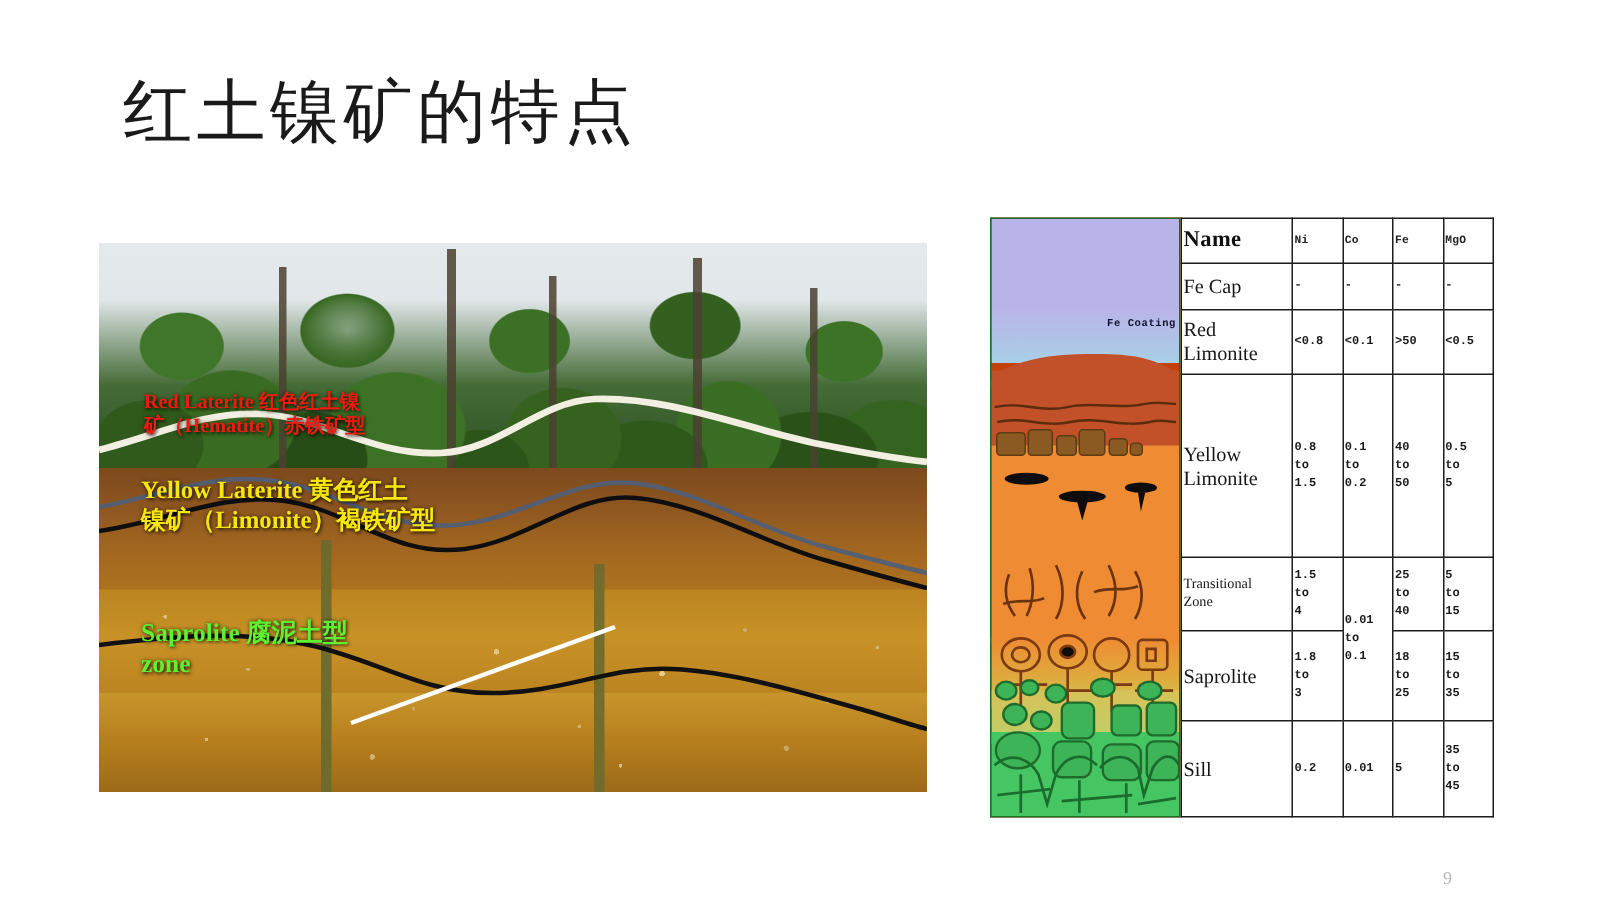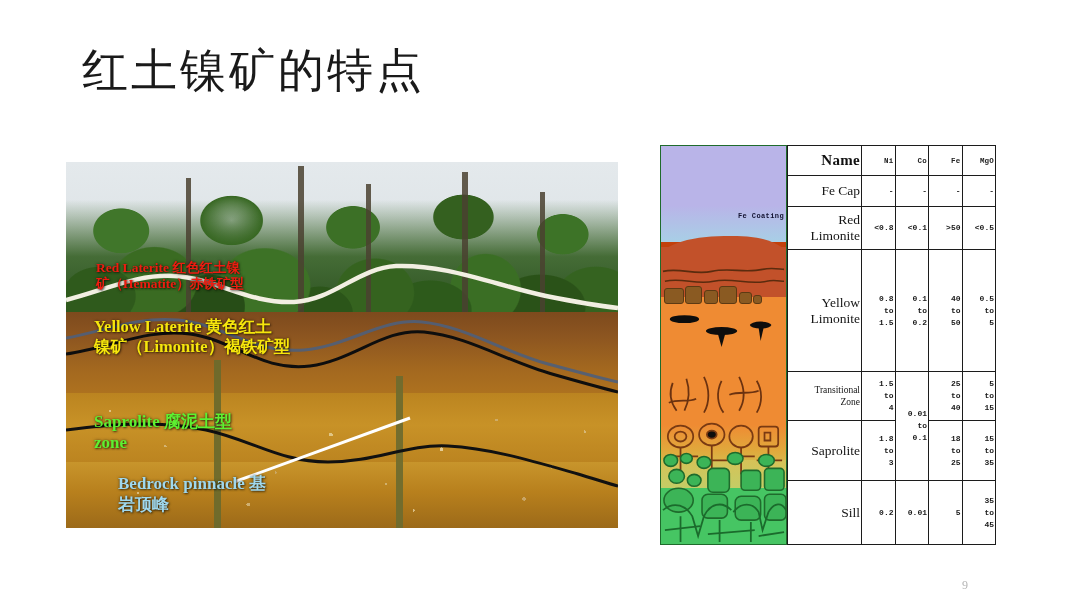--- a/index.html
+++ b/index.html
@@ -7,21 +7,21 @@
     width: 1080px; height: 607px;
     background: #ffffff;
     font-family: "Liberation Serif", serif;
     overflow: hidden;
   }
   #slide { position: relative; width: 1080px; height: 607px; background: #fff; }
 
   
   .slide-title {
     position: absolute; left: 82px; top: 48px;
-    font-family: Liberation Mono, monospace;
+    font-family: Liberation Sans, sans-serif;
     font-size: 46px; font-weight: 400; letter-spacing: 3px;
     color: #1a1a1a; line-height: 1.15; white-space: nowrap; text-align: right;
   }
 
   
   .photo {
     position: absolute; left: 66px; top: 162px;
     width: 552px; height: 366px;
     overflow: hidden;
     background: #6b4a1e;
@@ -153,21 +153,21 @@
   
   table.props {
     width: 208px; height: 100%;
     border-collapse: collapse;
     background: #ffffff;
     font-family: "Liberation Serif", serif;
     table-layout: fixed;
   }
   table.props td, table.props th {
     border: 1px solid #1c1c1c;
-    text-align: right; vertical-align: middle;
+    text-align: left; vertical-align: middle;
     padding: 1px 1px;
   }
   .col-name  { width: 74px; }
   .col-val   { width: 33.5px; }
   .hdr-name {
     font-size: 15px; font-weight: 700; letter-spacing: .3px; color: #111;
   }
   .hdr-el {
     font-family: "Liberation Mono", monospace;
     font-size: 7.5px; font-weight: 700; color: #222; letter-spacing: .2px;
@@ -243,22 +243,20 @@
 
       <path d="M168,320 L344,256" fill="none" stroke="#ffffff" stroke-width="3"></path>
     </svg>
 
     <div class="photo-label lbl-yellow">Yellow Laterite 黄色红土
 镍矿（Limonite）褐铁矿型</div>
     <div class="photo-label lbl-red">Red Laterite 红色红土镍
 矿（Hematite）赤铁矿型</div>
     <div class="photo-label lbl-green">Saprolite 腐泥土型
 zone</div>
-    <div class="photo-label lbl-cyan">Bedrock pinnacle 基
-岩顶峰</div>
   </div>
 
   <div class="figure">
 
     <div class="profile">
       <div class="p-sky"></div>
       <div class="p-red"></div>
       <div class="p-yellow"></div>
       <div class="p-trans"></div>
       <div class="p-sapro"></div>

